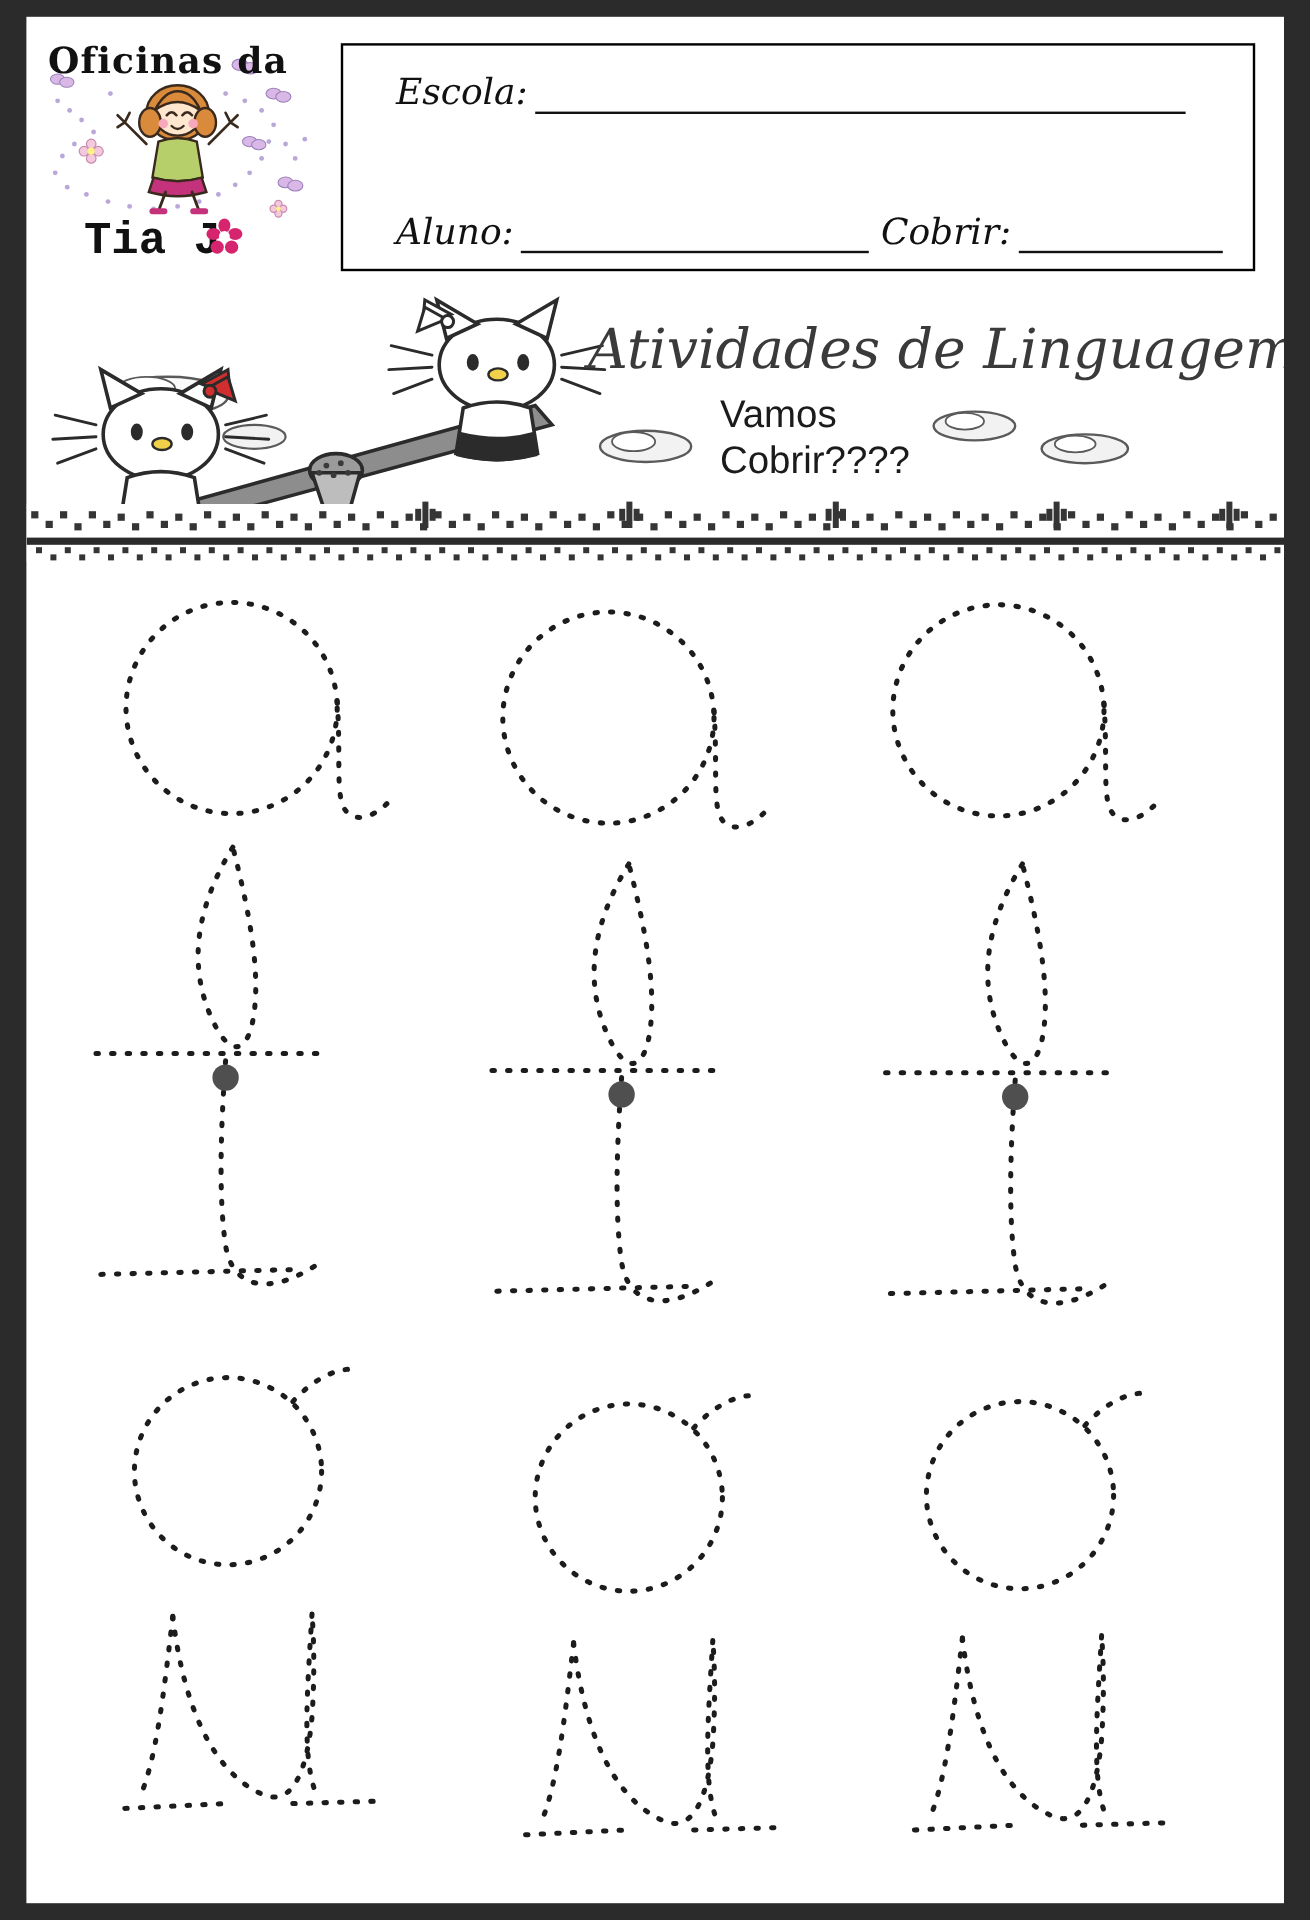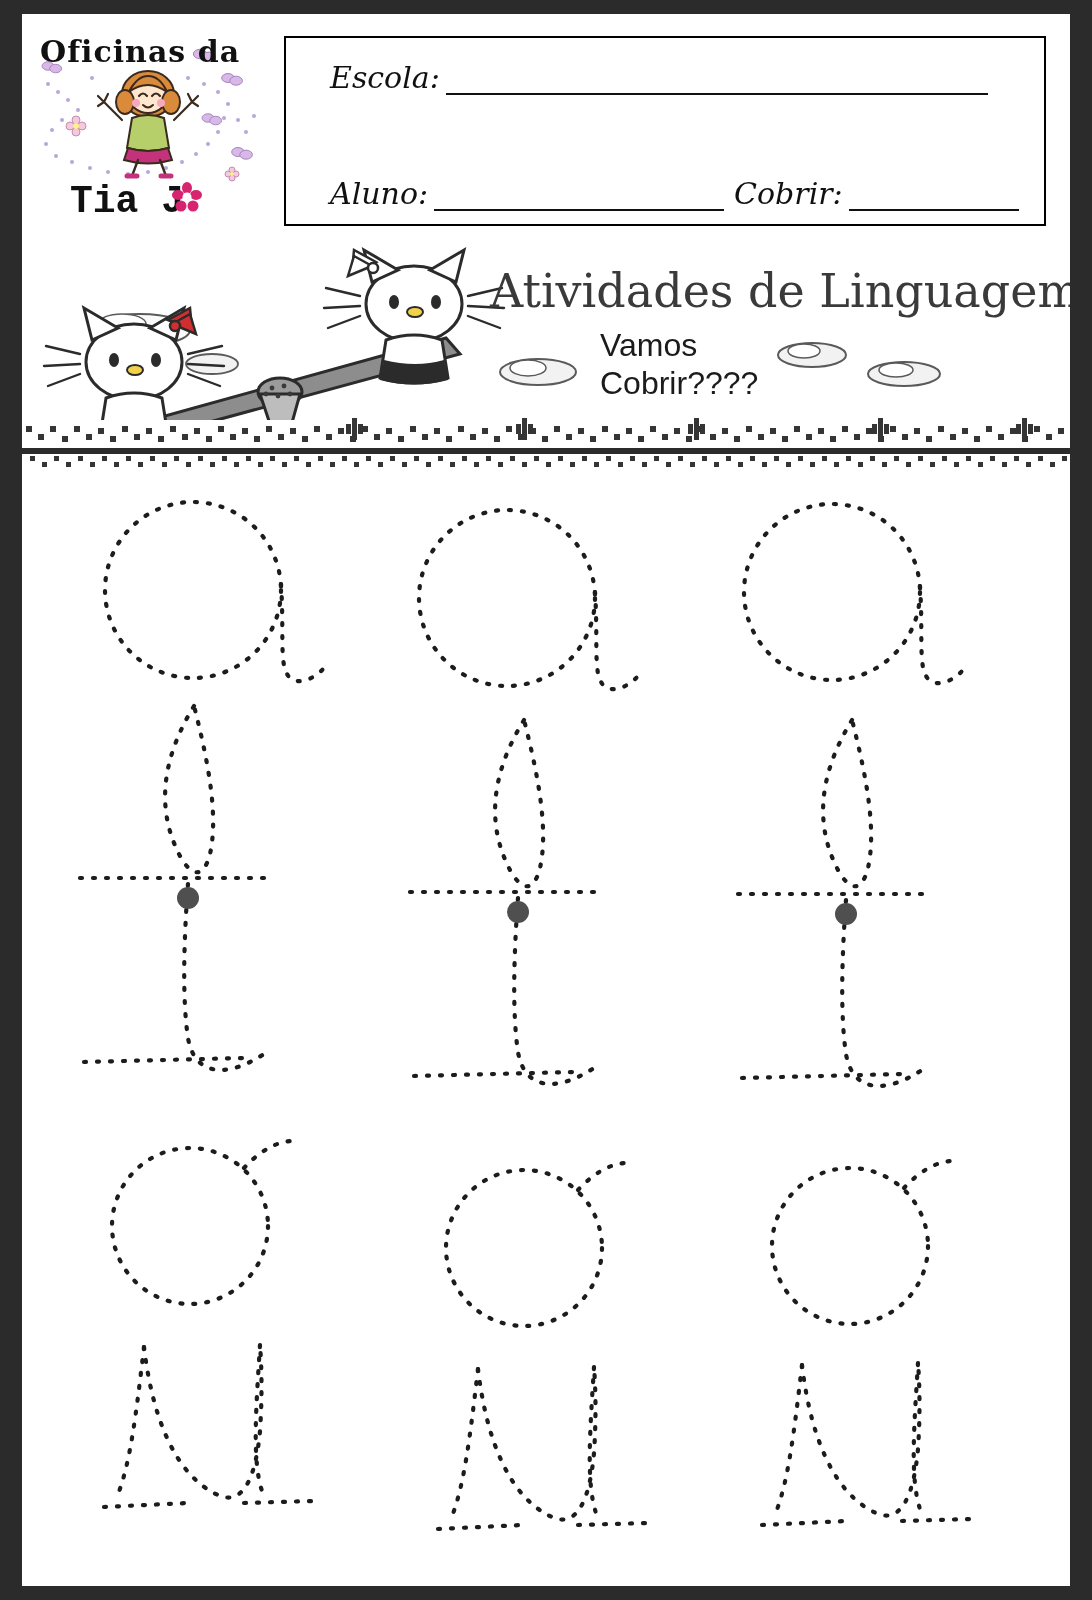--- a/index.html
+++ b/index.html
@@ -119,20 +119,21 @@
   .band {
     position: relative;
     height: 238px;
     overflow: hidden;
   }
   .band-title {
     position: absolute;
     left: 468px;
     top: 22px;
     font-family: "DejaVu Serif", serif;
+    font-style: italic;
     font-size: 46px;
     color: #3a3a3a;
     white-space: nowrap;
   }
   .band-sub {
     position: absolute;
     left: 578px;
     top: 84px;
     font-family: "Liberation Sans", sans-serif;
     font-size: 32px;

